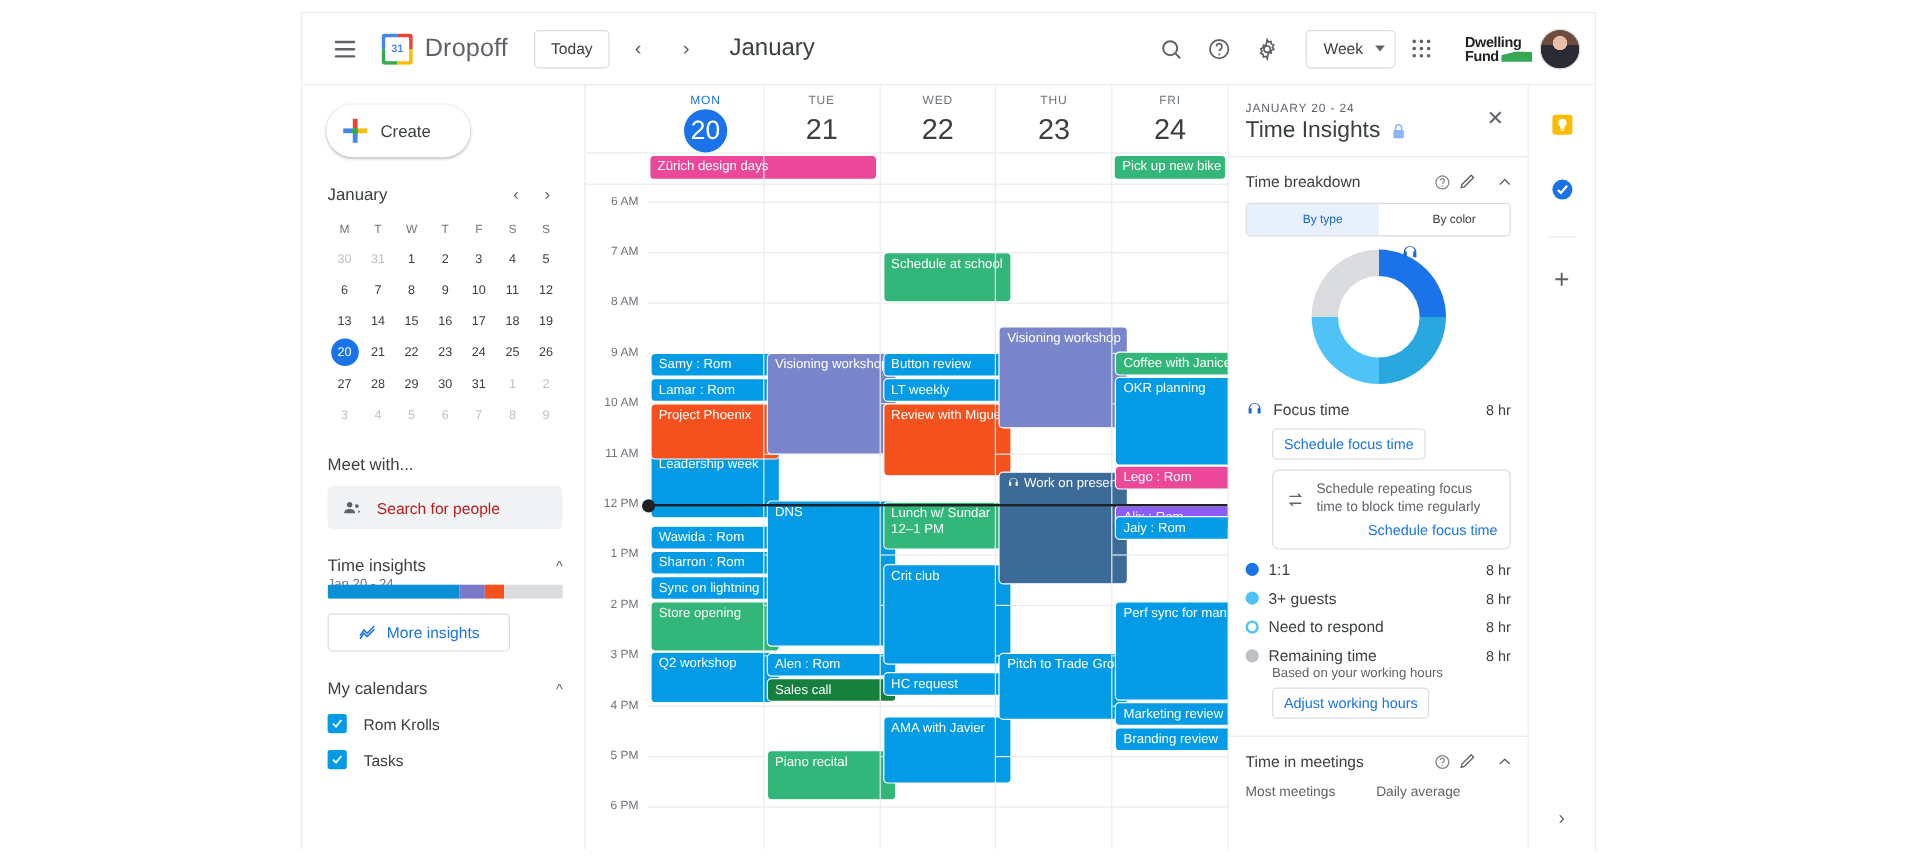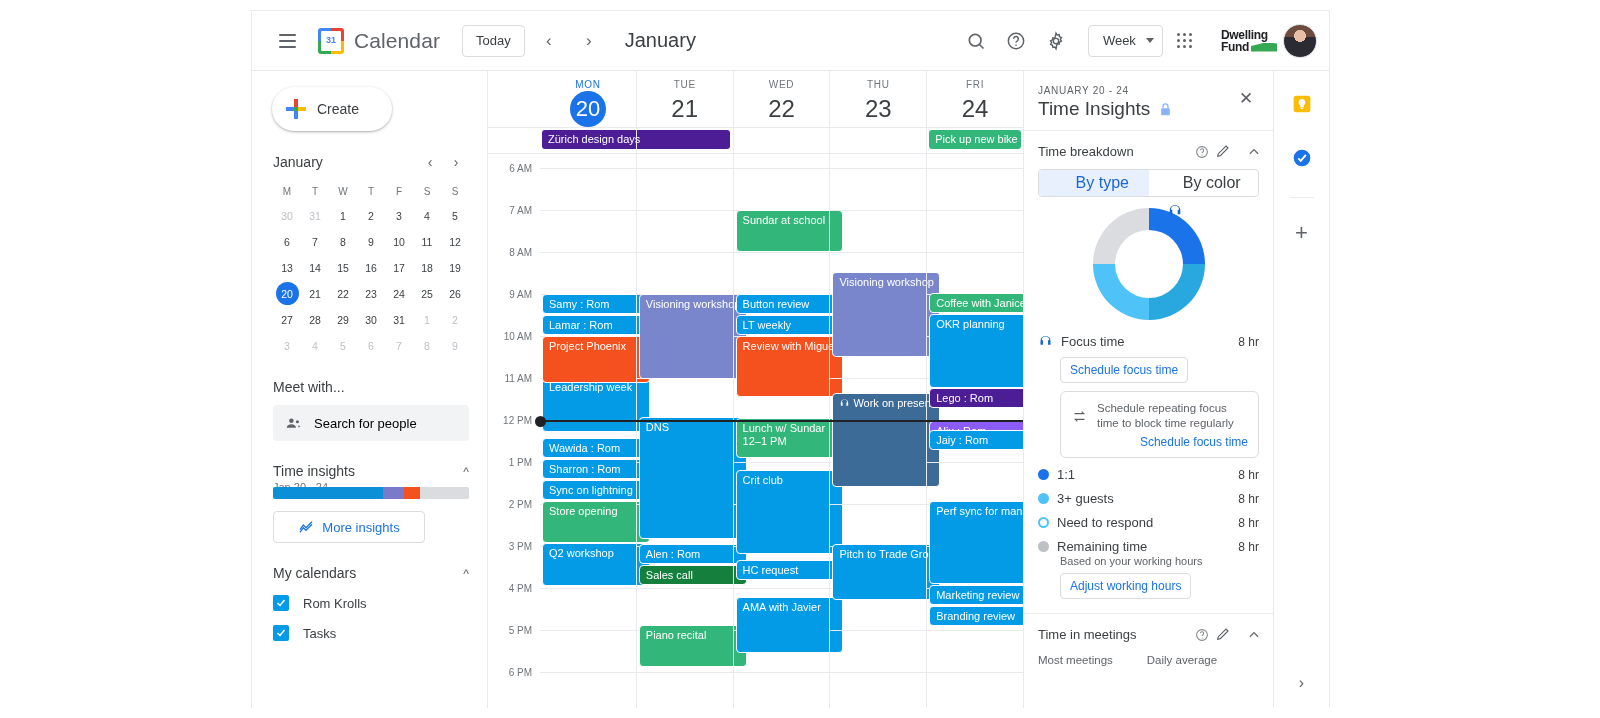--- a/index.html
+++ b/index.html
@@ -121,21 +121,21 @@
 
   .side-sec { padding: 0 18px 0 21px; }
   .side-h { font-size:14px; color:#3c4043; font-weight:500; margin-top:22px; }
   .side-h-row { display:flex; align-items:flex-start; margin-top:22px; }
   .side-h-row .t { flex:1; }
   .side-h-row .chev { color:#5f6368; font-size:12px; cursor:pointer; padding-top:2px; }
   .search-people {
     margin-top: 10px; height: 36px; background:#f1f3f4; border-radius:4px;
     display:flex; align-items:center; gap:12px; padding: 0 12px; cursor:text;
   }
-  .search-people .ph { font-size:13px; color:#000000; }
+  .search-people .ph { font-size:13px; color:#b91c1c; }
   .ti-sub { font-size:11px; color:#70757a; line-height:13px; margin-top:2px; }
   .ti-bar { display:flex; height:12px; border-radius:2px; overflow:hidden; margin-top:-7px; }
   .ti-bar i { display:block; height:100%; }
   .more-insights {
     margin-top:12px; height:32px; width:152px; border:1px solid #dadce0; border-radius:4px;
     display:flex; align-items:center; justify-content:center; gap:8px;
     color:#1a73e8; font-size:13px; font-weight:500; cursor:pointer; background:#fff;
   }
   .cal-item { display:flex; align-items:center; gap:14px; margin-top:14px; cursor:pointer; }
   .cbx { width:16px;height:16px;border-radius:2px;background:#039be5;display:flex;align-items:center;justify-content:center;flex:none; }
@@ -192,21 +192,21 @@
   .ins-title { font-size:19px; color:#3c4043; }
   .ins-close { width:26px;height:26px;display:flex;align-items:center;justify-content:center;color:#5f6368;cursor:pointer;font-size:17px;border-radius:50%; }
   .ins-body { flex:1; overflow:hidden; }
   .sec-head { display:flex; align-items:flex-end; gap:6px; padding: 12px 12px 0 14px; border-top:1px solid #e8eaed; }
   .sec-title { font-size:13px; color:#3c4043; flex:1; }
   .sec-ico { color:#5f6368; cursor:pointer; display:flex; align-items:center; }
   .seg {
     margin: 10px 14px 0 14px; height:28px; display:flex;
     border:1px solid #dadce0; border-radius:4px; overflow:hidden;
   }
-  .seg div { flex:1; display:flex; align-items:center; justify-content:center; font-size:16px; color:#3c4043; cursor:pointer;padding-left:17px; }
+  .seg div { flex:1; display:flex; align-items:center; justify-content:center; font-size:10px; color:#3c4043; cursor:pointer;padding-left:17px; }
   .seg div.on { background:#e8f0fe; color:#1967d2; font-weight:500; }
   .donut-wrap { position:relative; height:122px; margin-top:6px; display:flex; align-items:center; justify-content:center; }
   .donut { width:112px;height:112px;border-radius:50%; position:relative; }
   .donut .hole { position:absolute; left:22px; top:22px; width:68px;height:68px;border-radius:50%;background:#fff; }
   .hp-badge { position:absolute; left:50%; margin-left:18px; top:0; color:#1967d2; }
 
   .row-line { display:flex; align-items:center; padding: 9px 14px 0 14px; }
   .row-line .lbl { flex:1; font-size:13px; color:#3c4043; display:flex; align-items:center; gap:8px; }
   .row-line .val { font-size:12px; color:#3c4043; }
   .dot { width:11px;height:11px;border-radius:50%; flex:none; }
@@ -246,21 +246,21 @@
           <span></span>
           <span></span>
         </div>
       <div class="cal-logo">
         <div class="q q1"></div>
           <div class="q q2"></div>
           <div class="q q3"></div>
           <div class="q q4"></div>
         <div class="inner">31</div>
       </div>
-      <div class="brand">Calendar</div>
+      <div class="brand">Dropoff</div>
       <div class="today-btn">Today</div>
       <div class="navarrow">‹</div>
       <div class="navarrow">›</div>
       <div class="month-title">January</div>
       <div class="spacer"></div>
       <div class="icon-btn">
         <svg width="20" height="20" viewBox="0 0 24 24" fill="none" stroke="currentColor" stroke-width="2">
             <circle cx="11" cy="11" r="7"></circle>
             <line x1="16.5" y1="16.5" x2="21" y2="21"></line>
           </svg>
@@ -457,21 +457,21 @@
               <div class="daycol-h">
                 <div class="dow-lbl">FRI</div>
                 <div class="dnum">24</div>
               </div>
             </div>
         </div>
         <div class="allday">
           <div class="gutter"></div>
           <div class="cols" id="allday-cols">
               <div class="c">
-                <div class="ad-chip" style="background: #4c1d95; width: calc(200% - 4px);">Zürich design days</div>
+                <div class="ad-chip" style="background: #ec4899; width: calc(200% - 4px);">Zürich design days</div>
               </div>
               <div class="c"></div>
               <div class="c"></div>
               <div class="c"></div>
               <div class="c">
                 <div class="ad-chip" style="background: rgb(51, 182, 121); width: calc(100% - 4px);">Pick up new bike</div>
               </div>
             </div>
         </div>
         <div class="scrollarea">
@@ -542,21 +542,21 @@
                 <div class="hline" style="top: 140px;"></div>
                 <div class="hline" style="top: 182px;"></div>
                 <div class="hline" style="top: 224px;"></div>
                 <div class="hline" style="top: 266px;"></div>
                 <div class="hline" style="top: 308px;"></div>
                 <div class="hline" style="top: 350px;"></div>
                 <div class="hline" style="top: 392px;"></div>
                 <div class="hline" style="top: 434px;"></div>
                 <div class="hline" style="top: 476px;"></div>
                 <div class="hline" style="top: 518px;"></div>
-                <div class="ev" style="top: 56px; height: 42px; left: 2px; right: -14px; background: rgb(51, 182, 121);"><span>Sundar at school</span></div>
+                <div class="ev" style="top: 56px; height: 42px; left: 2px; right: -14px; background: rgb(51, 182, 121);"><span>Schedule at school</span></div>
                 <div class="ev" style="top: 140px; height: 20px; left: 2px; right: -14px; background: rgb(3, 155, 229);"><span>Button review</span></div>
                 <div class="ev" style="top: 161px; height: 20px; left: 2px; right: -14px; background: rgb(3, 155, 229);"><span>LT weekly</span></div>
                 <div class="ev" style="top: 182px; height: 61px; left: 2px; right: -14px; background: rgb(244, 81, 30);"><span>Review with Miguel</span></div>
                 <div class="ev" style="top: 264px; height: 40px; left: 2px; right: -14px; background: rgb(51, 182, 121);"><span>Lunch w/ Sundar</span><div class="sub">12–1 PM</div></div>
                 <div class="ev" style="top: 316px; height: 84px; left: 2px; right: -14px; background: rgb(3, 155, 229);"><span>Crit club</span></div>
                 <div class="ev" style="top: 406px; height: 20px; left: 2px; right: -14px; background: rgb(3, 155, 229);"><span>HC request</span></div>
                 <div class="ev" style="top: 443px; height: 56px; left: 2px; right: -14px; background: rgb(3, 155, 229);"><span>AMA with Javier</span></div>
               </div>
               <div class="gcol">
                 <div class="hline" style="top: 14px;"></div>
@@ -587,21 +587,21 @@
                 <div class="hline" style="top: 224px;"></div>
                 <div class="hline" style="top: 266px;"></div>
                 <div class="hline" style="top: 308px;"></div>
                 <div class="hline" style="top: 350px;"></div>
                 <div class="hline" style="top: 392px;"></div>
                 <div class="hline" style="top: 434px;"></div>
                 <div class="hline" style="top: 476px;"></div>
                 <div class="hline" style="top: 518px;"></div>
                 <div class="ev" style="top: 139px; height: 20px; left: 2px; right: -14px; background: rgb(51, 182, 121);"><span>Coffee with Janice</span></div>
                 <div class="ev" style="top: 160px; height: 74px; left: 2px; right: -14px; background: rgb(3, 155, 229);"><span>OKR planning</span></div>
-                <div class="ev" style="top: 234px; height: 20px; left: 2px; right: -14px; background: #4c1d95;"><span>Lego : Rom</span></div>
+                <div class="ev" style="top: 234px; height: 20px; left: 2px; right: -14px; background: #ec4899;"><span>Lego : Rom</span></div>
                 <div class="ev" style="top: 255px; height: 20px; left: 2px; right: -14px; background: #8b5cf6; margin-top: 12px;"><span>Alix : Rom</span></div>
                 <div class="ev" style="top: 276px; height: 20px; left: 2px; right: -14px; background: rgb(3, 155, 229);"><span>Jaiy : Rom</span></div>
                 <div class="ev" style="top: 347px; height: 83px; left: 2px; right: -14px; background: rgb(3, 155, 229);"><span>Perf sync for man</span></div>
                 <div class="ev" style="top: 431px; height: 20px; left: 2px; right: -14px; background: rgb(3, 155, 229);"><span>Marketing review</span></div>
                 <div class="ev" style="top: 452px; height: 20px; left: 2px; right: -14px; background: rgb(3, 155, 229);"><span>Branding review</span></div>
               </div>
               <div class="nowline" style="top: 266px;">
                 <div class="nowdot"></div>
               </div>
             </div>

